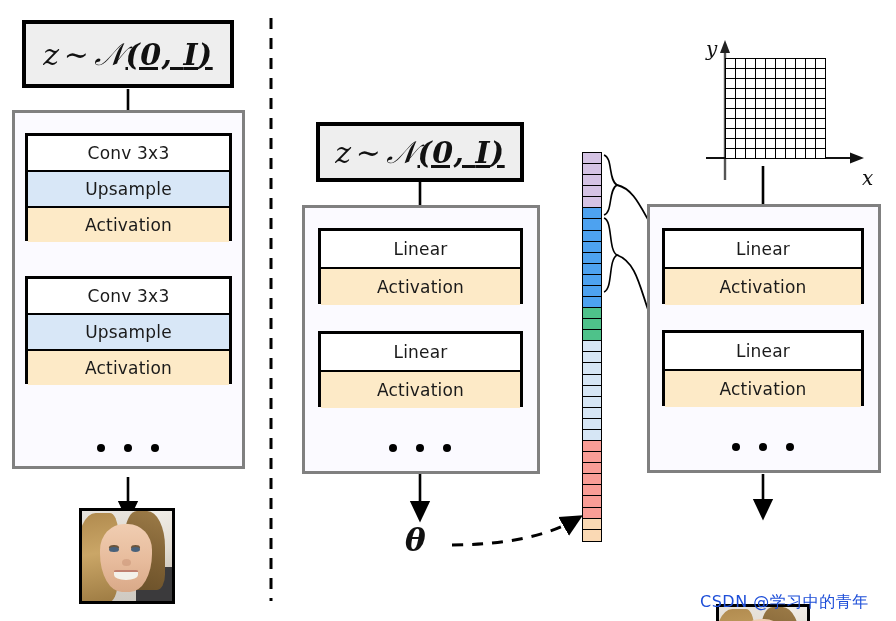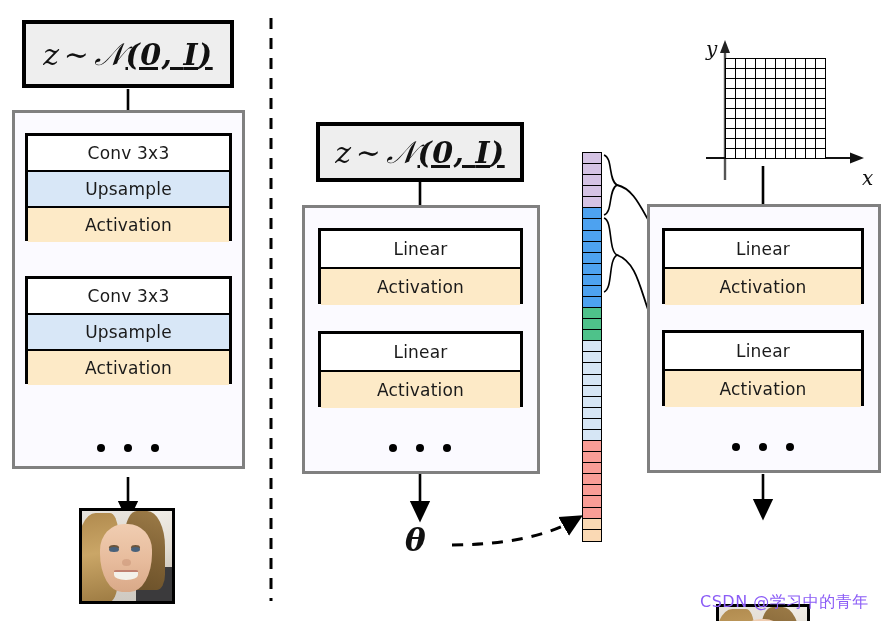--- a/index.html
+++ b/index.html
@@ -196,21 +196,21 @@
     font-weight: bold;
     font-size: 31px;
     color: #111;
   }
 
   
   #watermark {
     position: absolute;
     font-family: "DejaVu Sans", sans-serif;
     font-size: 16px;
-    color: #8b5cf6;
+    color: #1d4ed8;
     letter-spacing: 0.5px;
     white-space: nowrap;
   }
 </style>
 </head>
 <body>
 
 <div id="canvas">
 
   <svg class="overlay" viewBox="0 0 896 621">

